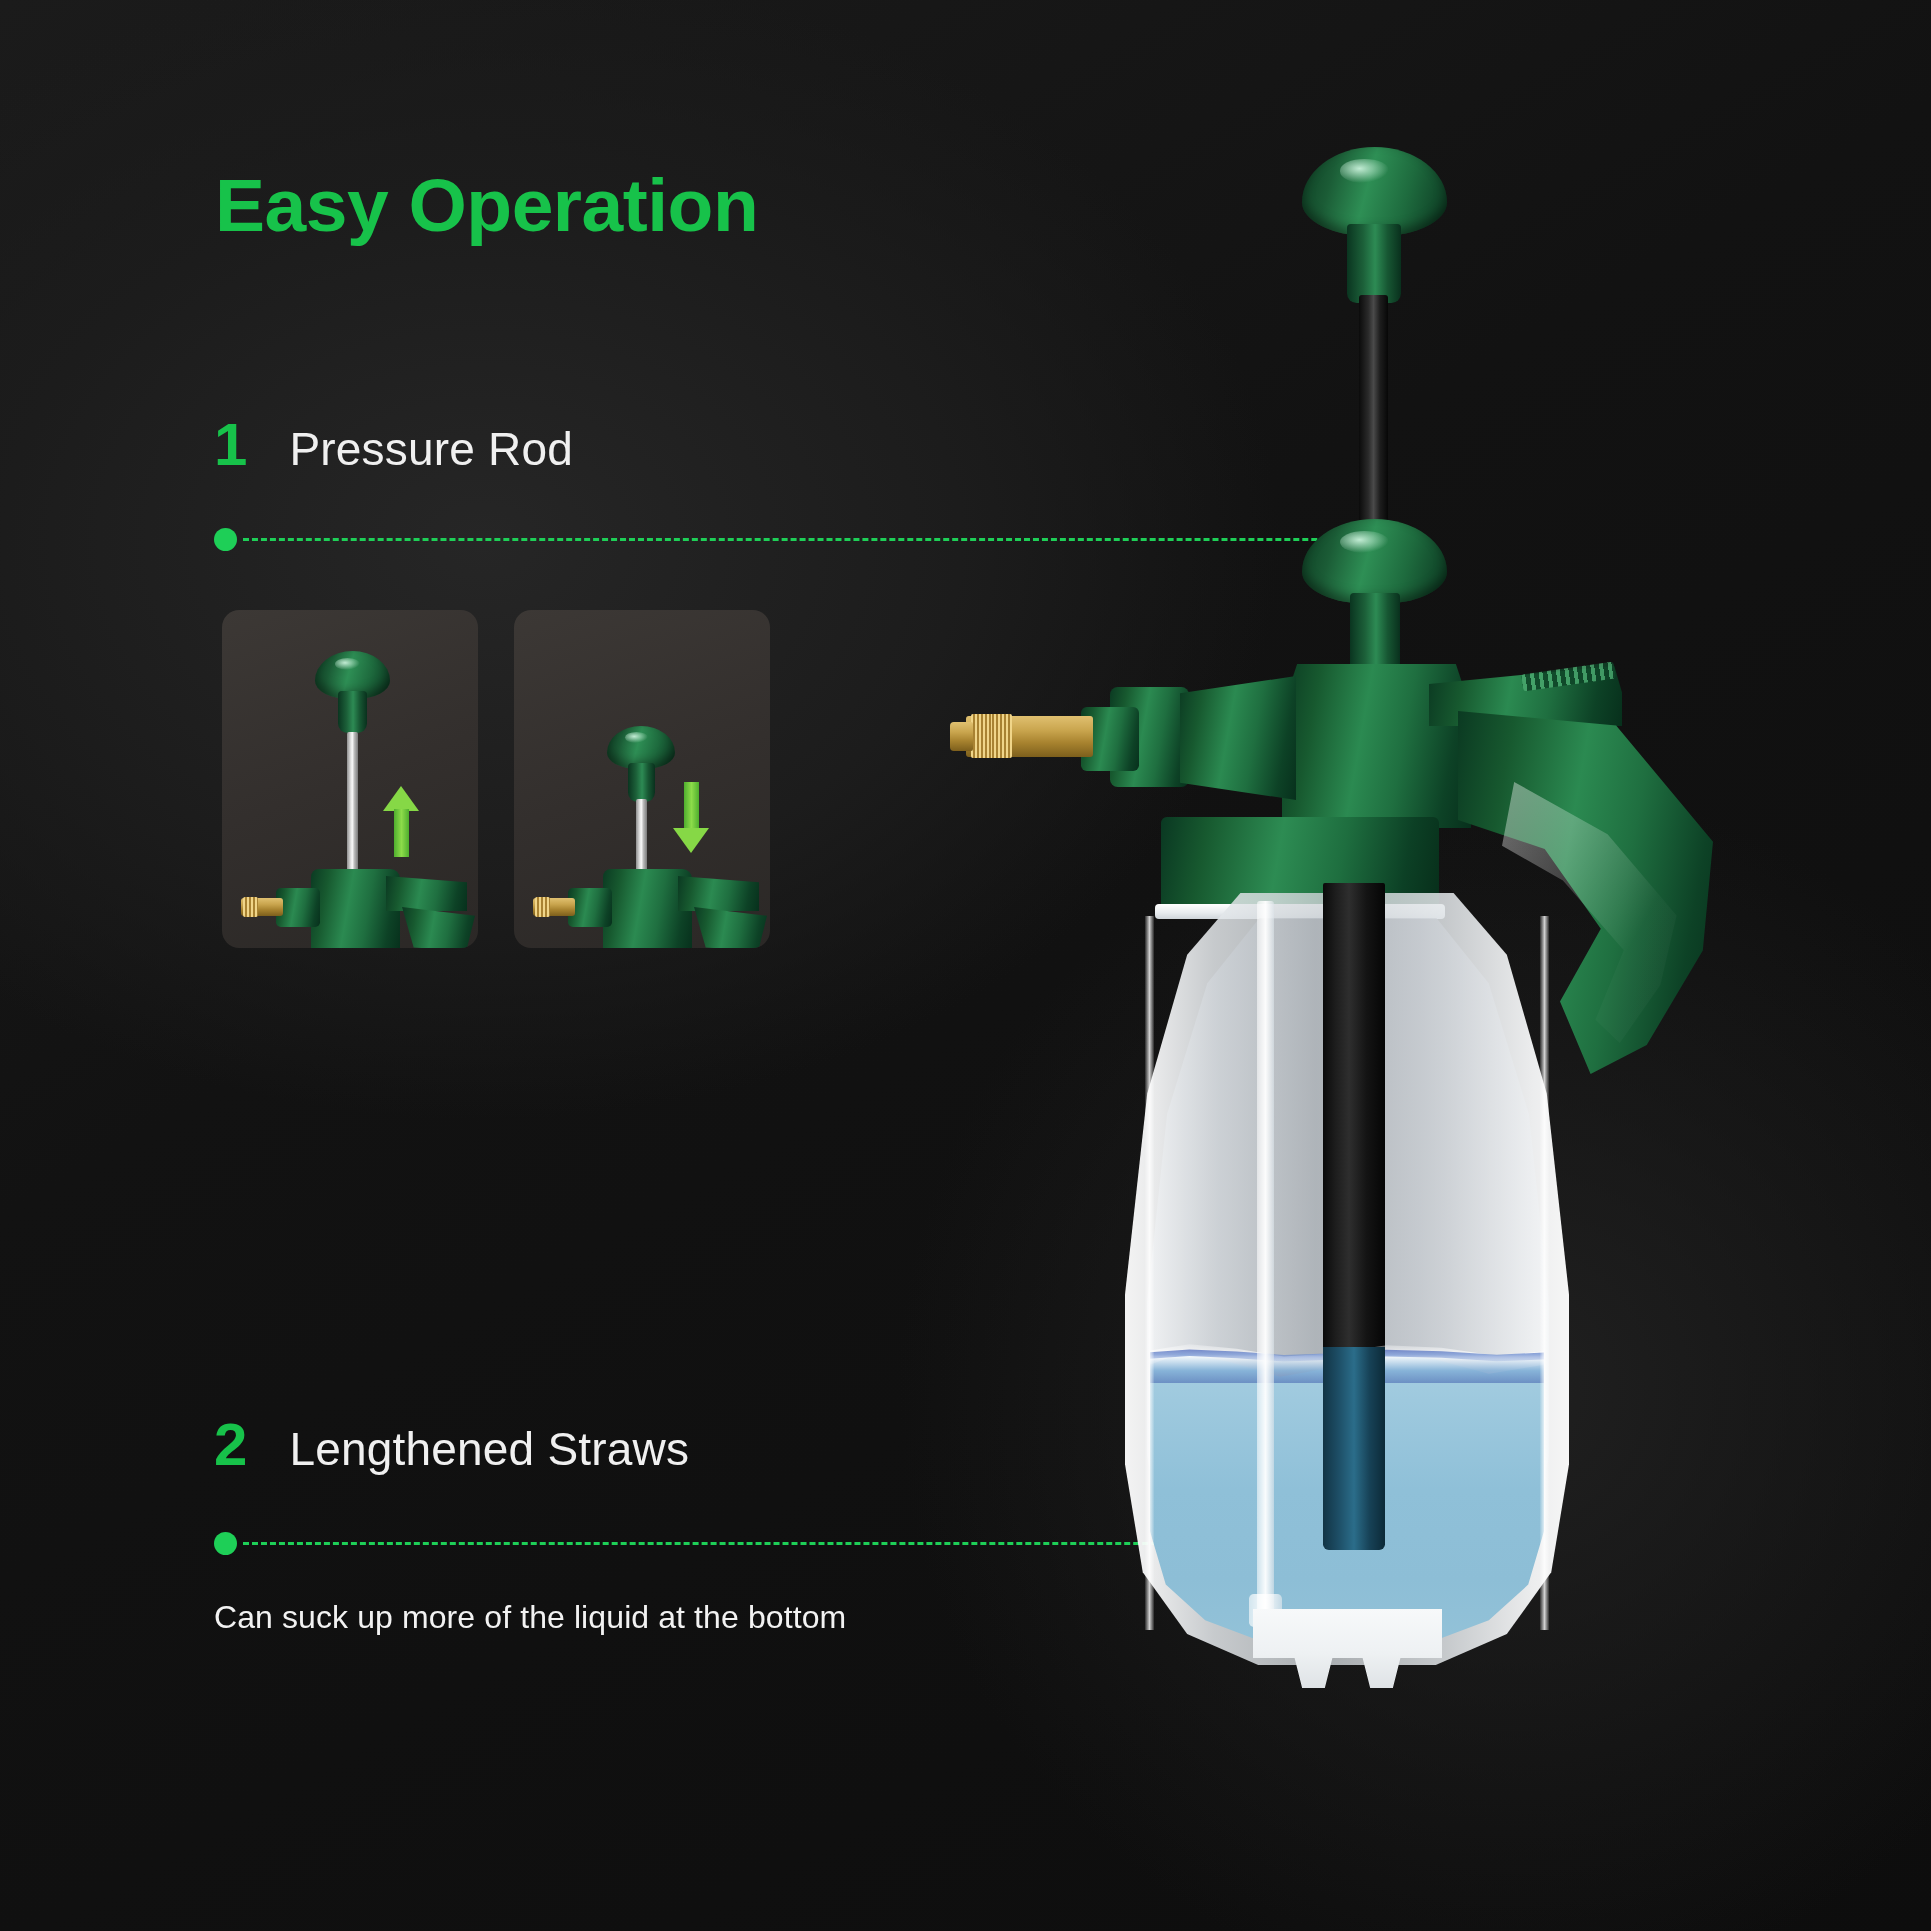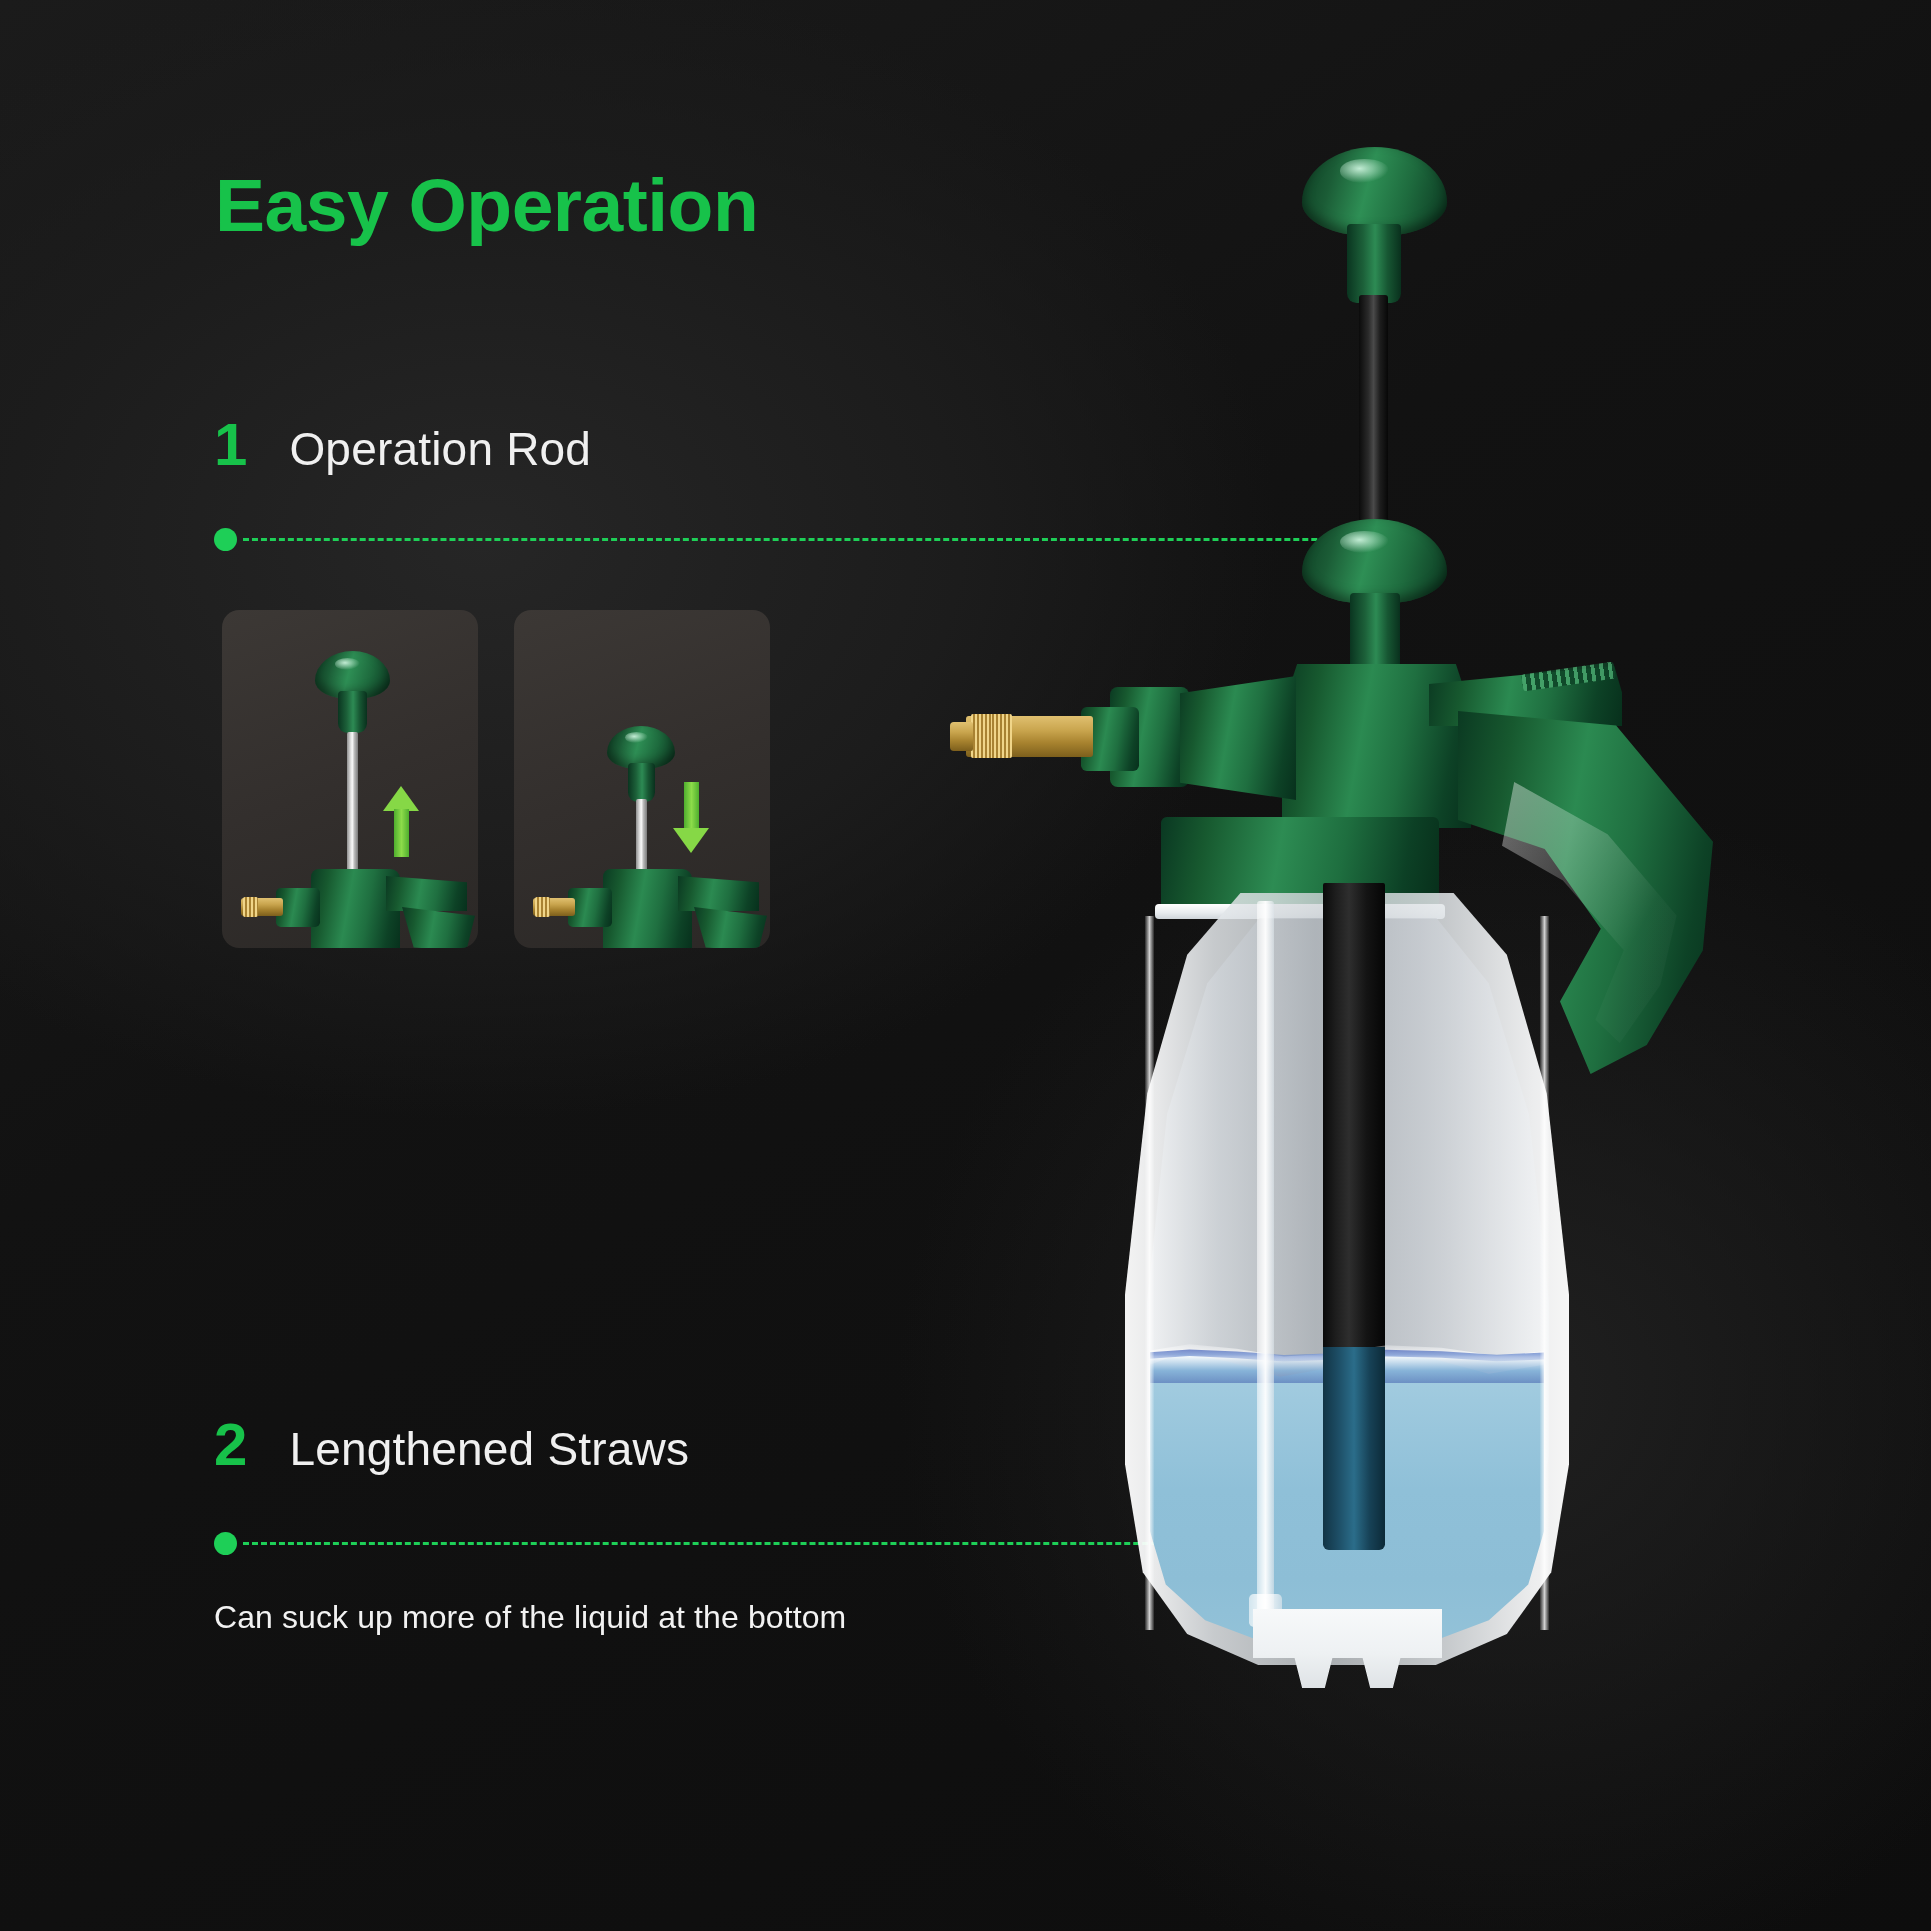--- a/index.html
+++ b/index.html
@@ -241,21 +241,21 @@
 </style>
 </head>
 <body>
 
 <div id="stage">
 
   <div class="title">Easy Operation</div>
 
   <div class="step-head" id="step1-head">
     <span class="step-num">1</span>
-    <span class="step-label">Operation Rod</span>
+    <span class="step-label">Pressure Rod</span>
   </div>
 
   <div class="leader" id="leader1">
     <span class="dot"></span>
     <span class="dash"></span>
   </div>
 
   <div class="thumb" id="thumb1">
 
     <div class="cap" style="left:93px; top:41px; width:75px; height:48px;"></div>

